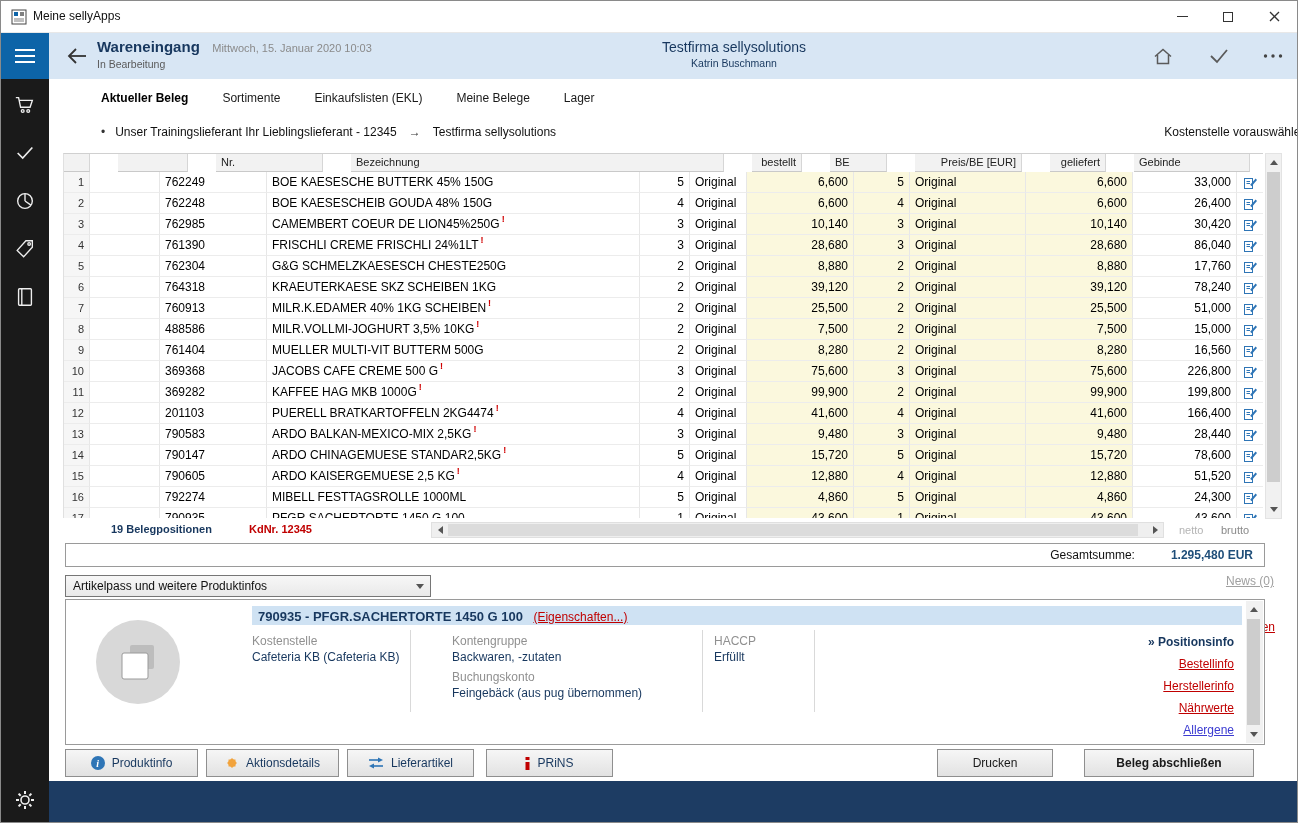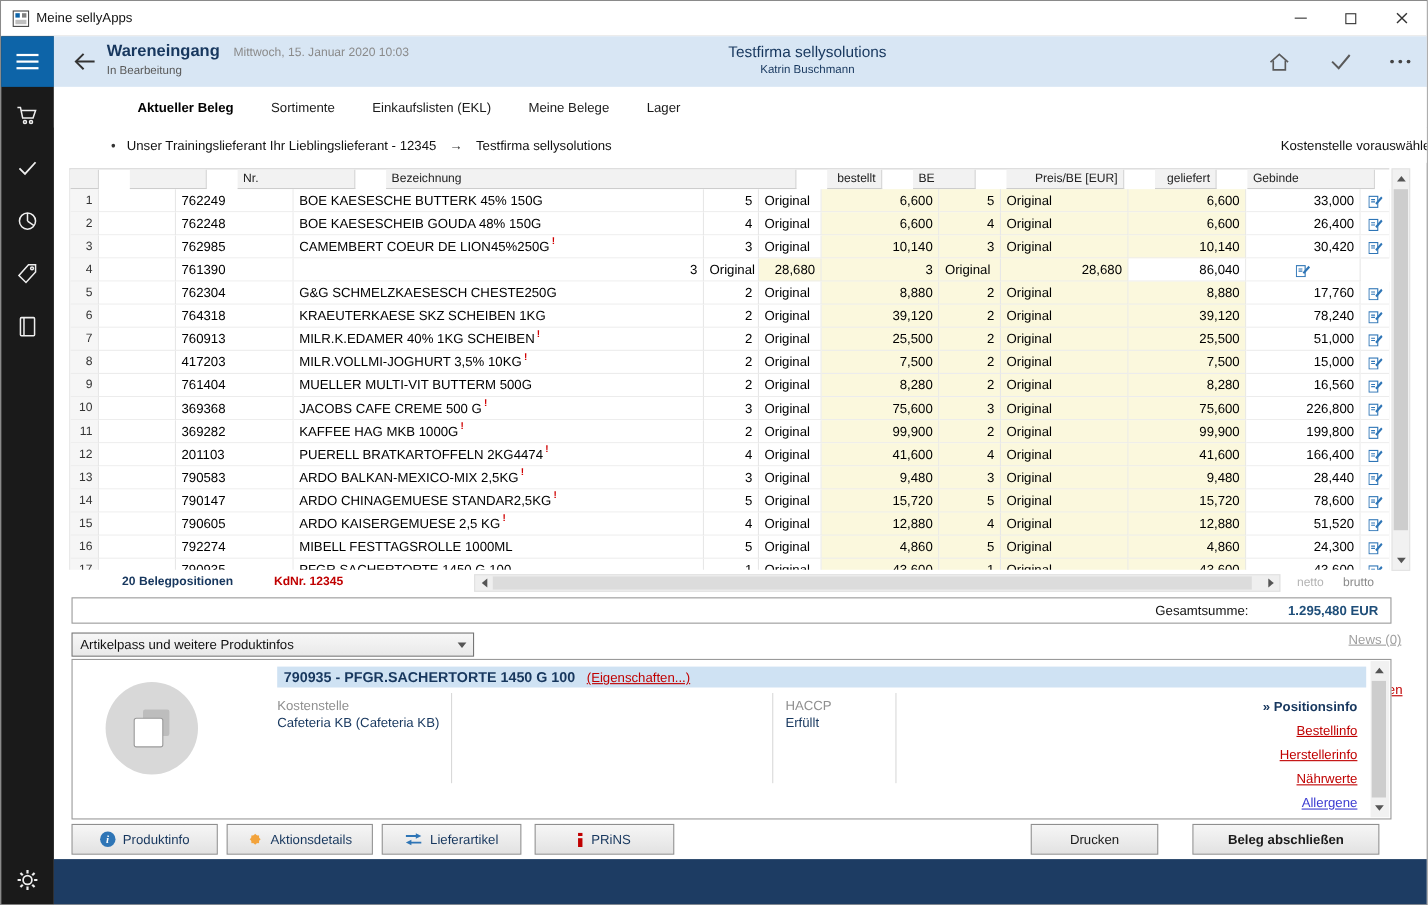--- a/index.html
+++ b/index.html
@@ -29,21 +29,21 @@
   .h-title { font-size:15px; font-weight:bold; color:#17375e; }
   .h-date { font-size:11px; color:#8a8a8a; margin-left:8px; }
   .h-status { font-size:10.5px; color:#5a5a5a; margin-top:2px; }
   .h-center { position:absolute; left:50%; top:6px; transform:translateX(-50%); margin-left:60px; text-align:center; }
   .h-company { font-size:14px; color:#17375e; }
   .h-user { font-size:10.5px; color:#17375e; margin-top:2px; }
   .h-ic { position:absolute; top:12px; width:28px; height:22px; display:flex; align-items:center; justify-content:center; }
   .h-ic.home { right:122px; } .h-ic.chk { right:66px; } .h-ic.dots { right:12px; }
 
   
-  .tabbar { position:absolute; left:48px; top:78px; width:1250px; height:37px; background:#fff; display:flex; align-items:center; padding-left:76px; gap:34px; }
+  .tabbar { position:absolute; left:48px; top:78px; width:1250px; height:37px; background:#fff; display:flex; align-items:center; padding-left:52px; gap:34px; }
   .tab { font-size:12px; color:#1a1a1a; cursor:default; }
   .tab.active { font-weight:bold; color:#000; }
 
   
   .crumbrow { position:absolute; left:48px; top:115px; width:1250px; height:32px; background:#fff; display:flex; align-items:center; padding-left:20px; font-size:12px; color:#111;margin-left:32px; }
   .bullet::before { content:"•"; color:#333; }
   .crumb-supplier { margin-left:10px; }
   .crumb-arrow { margin:0 12px; color:#333; }
   .crumb-right { position:absolute; right:24px; color:#111; }
 
@@ -336,20 +336,21 @@
               <line x1="2.5" y1="5.5" x2="6" y2="5.5" stroke="#2e75b6"></line>
               <line x1="2.5" y1="7.5" x2="6" y2="7.5" stroke="#2e75b6"></line>
               <path d="M6.2 8.8 L11.6 2.6 L13 4.1 L7.6 10.2 Z" fill="#2e75b6"></path>
             </svg>
           </div>
         </div>
         <div class="t-row grid-row">
           <div class="c num">4</div>
           <div class="c"></div>
           <div class="c">761390</div>
+          <div class="c">FRISCHLI CREME FRISCHLI 24%1LT<sup class="inf">!</sup></div>
           <div class="c ar">3</div>
           <div class="c">Original</div>
           <div class="c ar yl">28,680</div>
           <div class="c ar yl">3</div>
           <div class="c yl">Original</div>
           <div class="c ar yl">28,680</div>
           <div class="c ar">86,040</div>
           <div class="c ic">
             <svg width="13" height="13" viewBox="0 0 13 13">
               <rect x="0.5" y="2.5" width="8" height="10" fill="#fff" stroke="#2e75b6"></rect>
@@ -418,21 +419,21 @@
               <rect x="0.5" y="2.5" width="8" height="10" fill="#fff" stroke="#2e75b6"></rect>
               <line x1="2.5" y1="5.5" x2="6" y2="5.5" stroke="#2e75b6"></line>
               <line x1="2.5" y1="7.5" x2="6" y2="7.5" stroke="#2e75b6"></line>
               <path d="M6.2 8.8 L11.6 2.6 L13 4.1 L7.6 10.2 Z" fill="#2e75b6"></path>
             </svg>
           </div>
         </div>
         <div class="t-row grid-row">
           <div class="c num">8</div>
           <div class="c"></div>
-          <div class="c">417203</div>
+          <div class="c">488586</div>
           <div class="c">MILR.VOLLMI-JOGHURT 3,5% 10KG<sup class="inf">!</sup></div>
           <div class="c ar">2</div>
           <div class="c">Original</div>
           <div class="c ar yl">7,500</div>
           <div class="c ar yl">2</div>
           <div class="c yl">Original</div>
           <div class="c ar yl">7,500</div>
           <div class="c ar">15,000</div>
           <div class="c ic">
             <svg width="13" height="13" viewBox="0 0 13 13">
@@ -638,21 +639,21 @@
   <div class="vsb vsb-table">
     <div class="vsb-btn up">
         <span class="tri-up"></span>
       </div>
     <div class="vsb-thumb" style="top:18px;height:310px"></div>
     <div class="vsb-btn down">
         <span class="tri-down"></span>
       </div>
   </div>
 
-  <span class="st-pos">20 Belegpositionen</span>
+  <span class="st-pos">19 Belegpositionen</span>
   <span class="st-kdnr">KdNr. 12345</span>
   <div class="hsb">
     <div class="hsb-btn left">
         <span class="tri-left"></span>
       </div>
     <div class="hsb-thumb"></div>
     <div class="hsb-btn right">
         <span class="tri-right"></span>
       </div>
   </div>
@@ -701,20 +702,26 @@
       <svg width="46" height="46" viewBox="0 0 46 46">
           <rect x="15" y="6" width="24" height="24" rx="2" fill="#bdbdbd"></rect>
           <rect x="7" y="14" width="26" height="26" rx="2" fill="#fff" stroke="#9a9a9a"></rect>
         </svg>
     </div>
     <div class="d-col" style="left:186px">
       <div class="d-label">Kostenstelle</div>
       <div class="d-value">Cafeteria KB (Cafeteria KB)</div>
     </div>
     <div class="vline" style="left:344px"></div>
+    <div class="d-col" style="left:386px">
+      <div class="d-label">Kontengruppe</div>
+      <div class="d-value">Backwaren, -zutaten</div>
+      <div class="d-label d-group2">Buchungskonto</div>
+      <div class="d-value">Feingebäck (aus pug übernommen)</div>
+    </div>
     <div class="vline" style="left:636px"></div>
     <div class="d-col" style="left:648px">
       <div class="d-label">HACCP</div>
       <div class="d-value">Erfüllt</div>
     </div>
     <div class="vline" style="left:748px"></div>
     <div class="d-links">
       <a class="dl nav">» Positionsinfo</a>
       <a class="dl red">Bestellinfo</a>
       <a class="dl red">Herstellerinfo</a>

